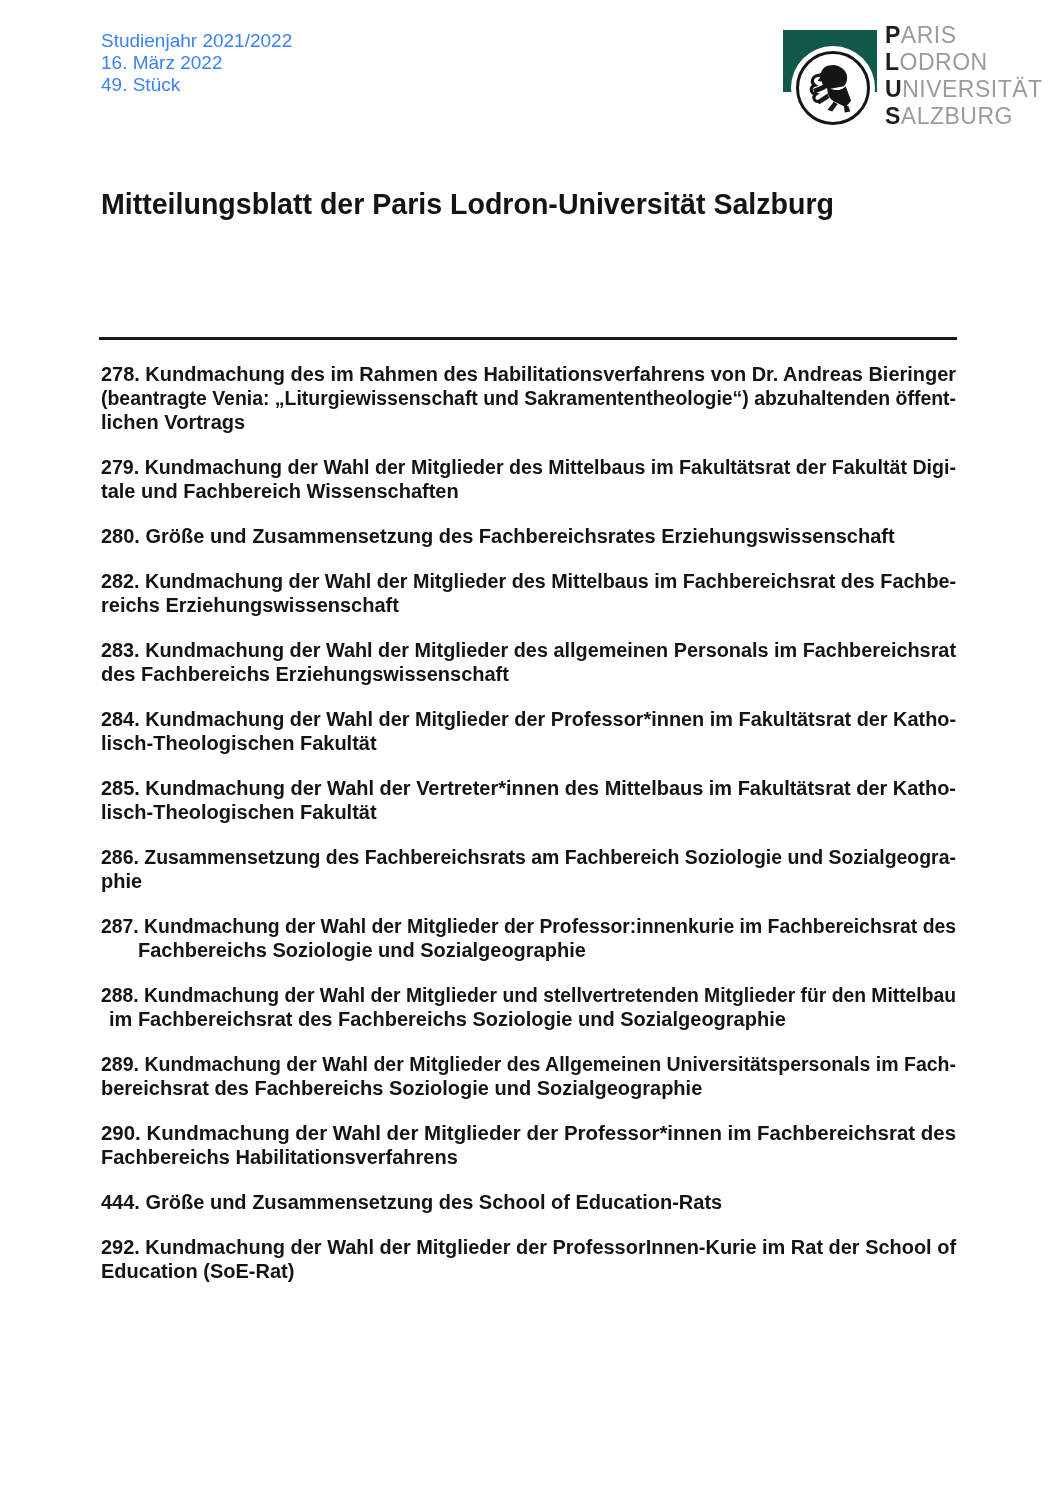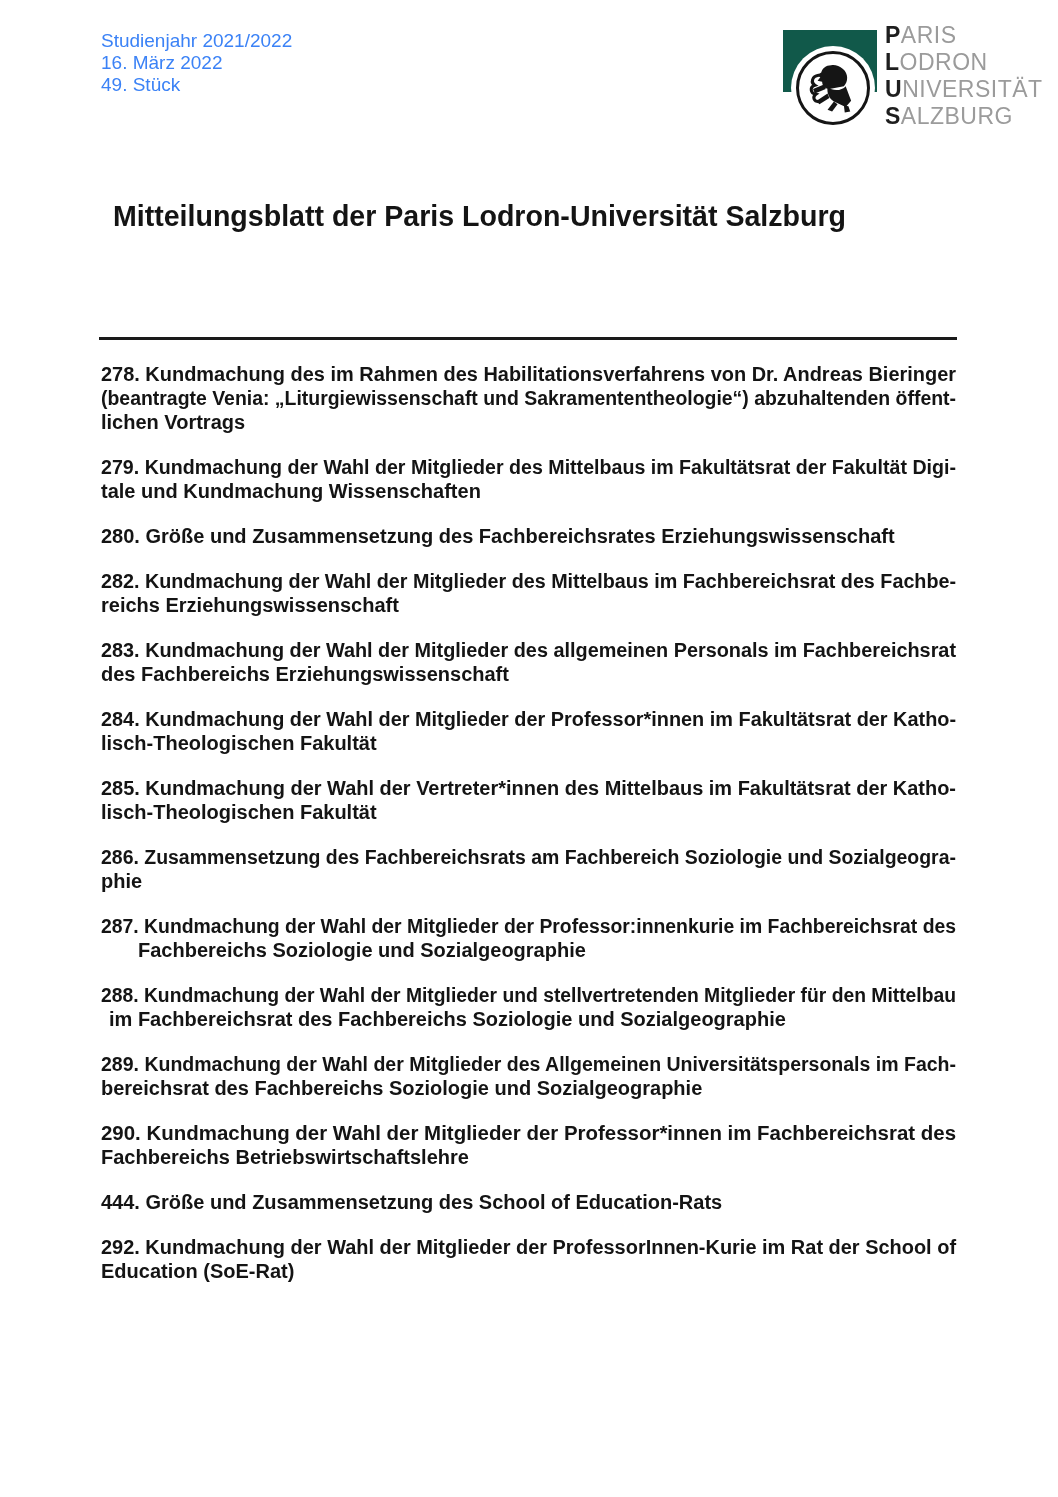--- a/index.html
+++ b/index.html
@@ -19,21 +19,21 @@
     position:absolute;left:13px;top:31px;width:68px;height:68px;background:#fff;
     border:3px solid #151515;border-radius:50%;box-shadow:0 0 0 5px #fff;z-index:2;
     display:flex;align-items:center;justify-content:center;
   }
   .logo-circle svg{width:58px;height:58px;}
   .logo-text{position:absolute;left:102px;top:2px;font-size:23px;line-height:27px;letter-spacing:.5px;white-space:nowrap;}
   .logo-text .lw b{font-weight:700;color:#1e1e1e;}
   .logo-text .lw span{font-weight:400;color:#9b9b9b;}
 
   
-  .title{position:absolute;left:101px;top:186px;margin:12px;font-size:30px;line-height:36px;font-weight:700;color:#141414;white-space:nowrap;}
+  .title{position:absolute;left:101px;top:186px;margin:0;font-size:30px;line-height:36px;font-weight:700;color:#141414;white-space:nowrap;}
 
   
   .rule{position:absolute;left:99px;top:337px;width:858px;height:3px;background:#1a1a1a;}
 
   
   .toc{position:absolute;left:101px;top:362px;width:855px;font-weight:700;font-size:20px;line-height:24px;color:#141414;}
   .toc-item{margin:0 0 21px 0;}
   .line{white-space:nowrap;overflow:visible;}
 
   
@@ -76,21 +76,21 @@
   <div class="rule"></div>
 
   <div class="toc">
       <div class="toc-item">
         <div class="line"><span class="ln" style="transform: scaleX(0.9974);">278. Kundmachung des im Rahmen des Habilitationsverfahrens von Dr. Andreas Bieringer</span></div>
         <div class="line"><span class="ln" style="transform: scaleX(0.9715);">(beantragte Venia: „Liturgiewissenschaft und Sakramententheologie“) abzuhaltenden öffent-</span></div>
         <div class="line"><span class="ln" style="transform: scaleX(1); text-align: center;">lichen Vortrags</span></div>
       </div>
       <div class="toc-item">
         <div class="line"><span class="ln" style="transform: scaleX(0.9809);">279. Kundmachung der Wahl der Mitglieder des Mittelbaus im Fakultätsrat der Fakultät Digi-</span></div>
-        <div class="line"><span class="ln" style="transform: scaleX(1);">tale und Kundmachung Wissenschaften</span></div>
+        <div class="line"><span class="ln" style="transform: scaleX(1);">tale und Fachbereich Wissenschaften</span></div>
       </div>
       <div class="toc-item">
         <div class="line"><span class="ln" style="transform: scaleX(1);">280. Größe und Zusammensetzung des Fachbereichsrates Erziehungswissenschaft</span></div>
       </div>
       <div class="toc-item">
         <div class="line"><span class="ln" style="transform: scaleX(0.9872);">282. Kundmachung der Wahl der Mitglieder des Mittelbaus im Fachbereichsrat des Fachbe-</span></div>
         <div class="line"><span class="ln" style="transform: scaleX(1);">reichs Erziehungswissenschaft</span></div>
       </div>
       <div class="toc-item">
         <div class="line"><span class="ln" style="transform: scaleX(0.9922);">283. Kundmachung der Wahl der Mitglieder des allgemeinen Personals im Fachbereichsrat</span></div>
@@ -115,21 +115,21 @@
       <div class="toc-item">
         <div class="line"><span class="ln" style="transform: scaleX(0.965);">288. Kundmachung der Wahl der Mitglieder und stellvertretenden Mitglieder für den Mittelbau</span></div>
         <div class="line"><span class="ln" style="transform: scaleX(1); margin-left: 8px;">im Fachbereichsrat des Fachbereichs Soziologie und Sozialgeographie</span></div>
       </div>
       <div class="toc-item">
         <div class="line"><span class="ln" style="transform: scaleX(0.9755);">289. Kundmachung der Wahl der Mitglieder des Allgemeinen Universitätspersonals im Fach-</span></div>
         <div class="line"><span class="ln" style="transform: scaleX(1);">bereichsrat des Fachbereichs Soziologie und Sozialgeographie</span></div>
       </div>
       <div class="toc-item">
         <div class="line"><span class="ln" style="transform: scaleX(1.0226);">290. Kundmachung der Wahl der Mitglieder der Professor*innen im Fachbereichsrat des</span></div>
-        <div class="line"><span class="ln" style="transform: scaleX(1);">Fachbereichs Betriebswirtschaftslehre</span></div>
+        <div class="line"><span class="ln" style="transform: scaleX(1);">Fachbereichs Habilitationsverfahrens</span></div>
       </div>
       <div class="toc-item">
         <div class="line"><span class="ln" style="transform: scaleX(1);">444. Größe und Zusammensetzung des School of Education-Rats</span></div>
       </div>
       <div class="toc-item">
         <div class="line"><span class="ln" style="transform: scaleX(0.9975);">292. Kundmachung der Wahl der Mitglieder der ProfessorInnen-Kurie im Rat der School of</span></div>
         <div class="line"><span class="ln" style="transform: scaleX(1);">Education (SoE-Rat)</span></div>
       </div>
     </div>
 

